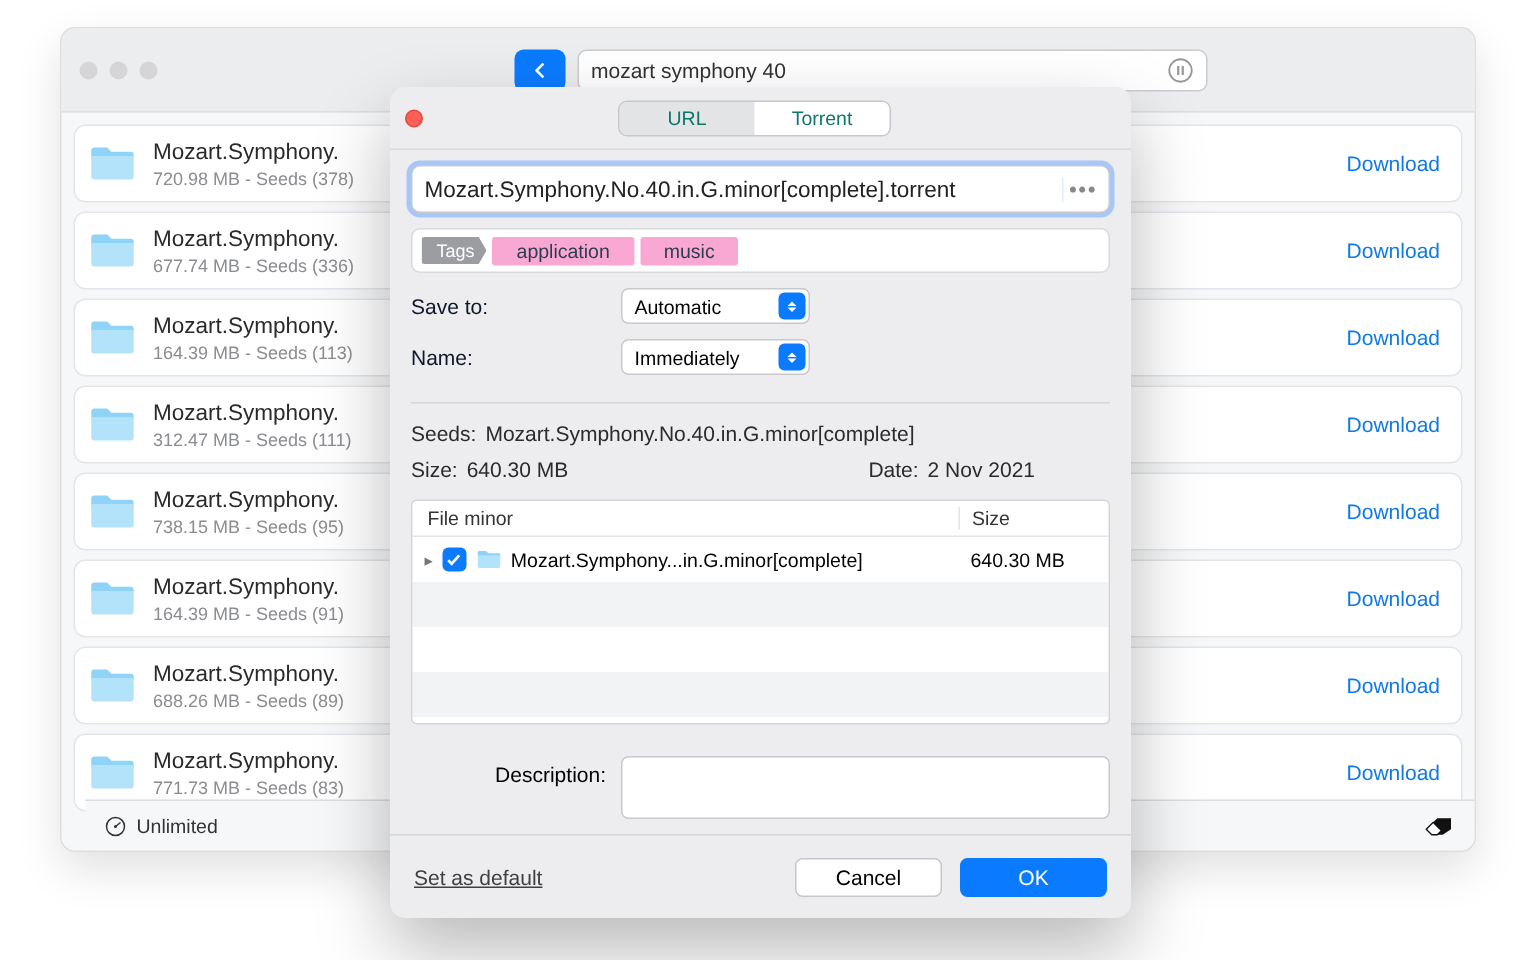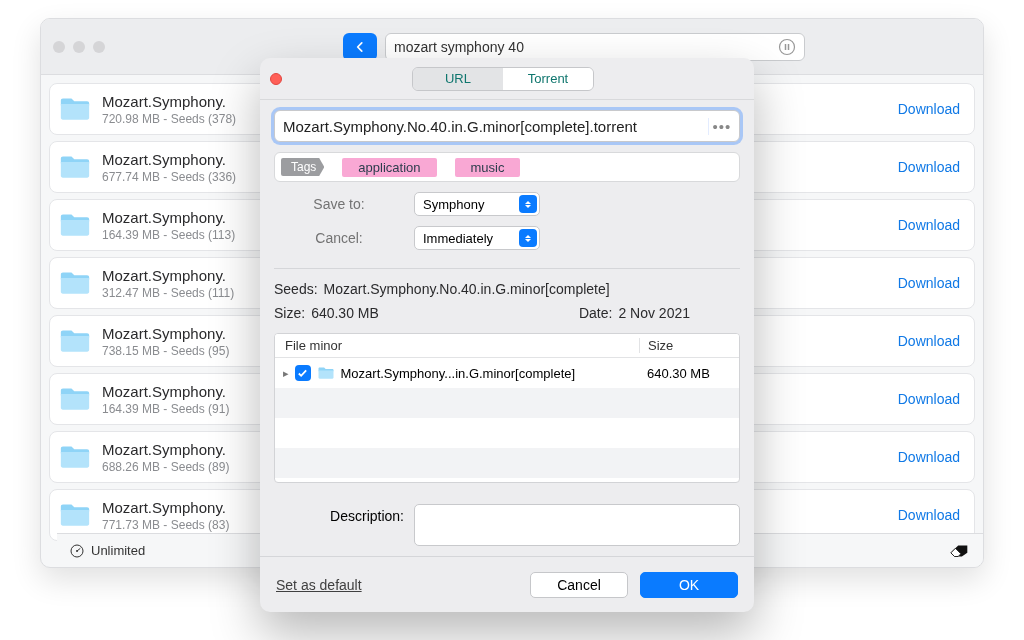--- a/index.html
+++ b/index.html
@@ -137,41 +137,41 @@
   }
   .file-more { width:26px; text-align:center; color:#888; font-size:15px; letter-spacing:1px; }
 
   .tagsrow {
     margin-top:10px;
     background:#fff;
     border:1px solid #d8d9db;
     border-radius:6px;
     height:30px;
     display:flex; align-items:center;
-    padding:0 6px; gap:18px;
+    padding:0 6px; gap:4px;
   }
   .tag-leader {
     background:#9c9da0; color:#fff; font-size:12px;
     padding:2px 8px 2px 10px;
     clip-path: polygon(0 0, 88% 0, 100% 50%, 88% 100%, 0 100%);
     border-radius:2px;
   }
   .tag {
     background:#f9a8d4; color:#2c3d4d;
     font-size:13px;
     padding:2px 16px;
     border-radius:2px;
   }
 
   .field-row {
     display:flex; align-items:center;
     margin-top:10px;
     font-size:14px;
   }
-  .field-row .lbl { width:140px; text-align:center; padding-right:10px; color:#737373; }
+  .field-row .lbl { width:140px; text-align:left; padding-right:10px; color:#0f172a; }
   .select {
     display:flex; align-items:center; justify-content:space-between;
     background:#fff; border:1px solid #c8c9cc; border-radius:5px;
     height:24px; width:126px; padding:0 2px 0 8px;
     font-size:13px;
   }
   .select .arrow { width:18px;height:18px;background:#0a7bff;border-radius:4px;display:flex;flex-direction:column;align-items:center;justify-content:center;gap:0; }
   .select .arrow::before { content:"";border:3px solid transparent;border-bottom-color:#fff;margin-bottom:1px; }
   .select .arrow::after { content:"";border:3px solid transparent;border-top-color:#fff; }
 
@@ -381,26 +381,26 @@
 
     <div class="tagsrow">
       <span class="tag-leader">Tags</span>
       <span class="tag">application</span>
       <span class="tag">music</span>
     </div>
 
     <div class="field-row">
       <div class="lbl">Save to:</div>
       <div class="select">
-        <span>Symphony</span>
+        <span>Automatic</span>
         <span class="arrow"></span>
       </div>
     </div>
     <div class="field-row">
-      <div class="lbl">Cancel:</div>
+      <div class="lbl">Name:</div>
       <div class="select">
         <span>Immediately</span>
         <span class="arrow"></span>
       </div>
     </div>
 
     <div class="meta-line">
       <span class="meta-k">Seeds:</span>
       <span>Mozart.Symphony.No.40.in.G.minor[complete]</span>
     </div>

